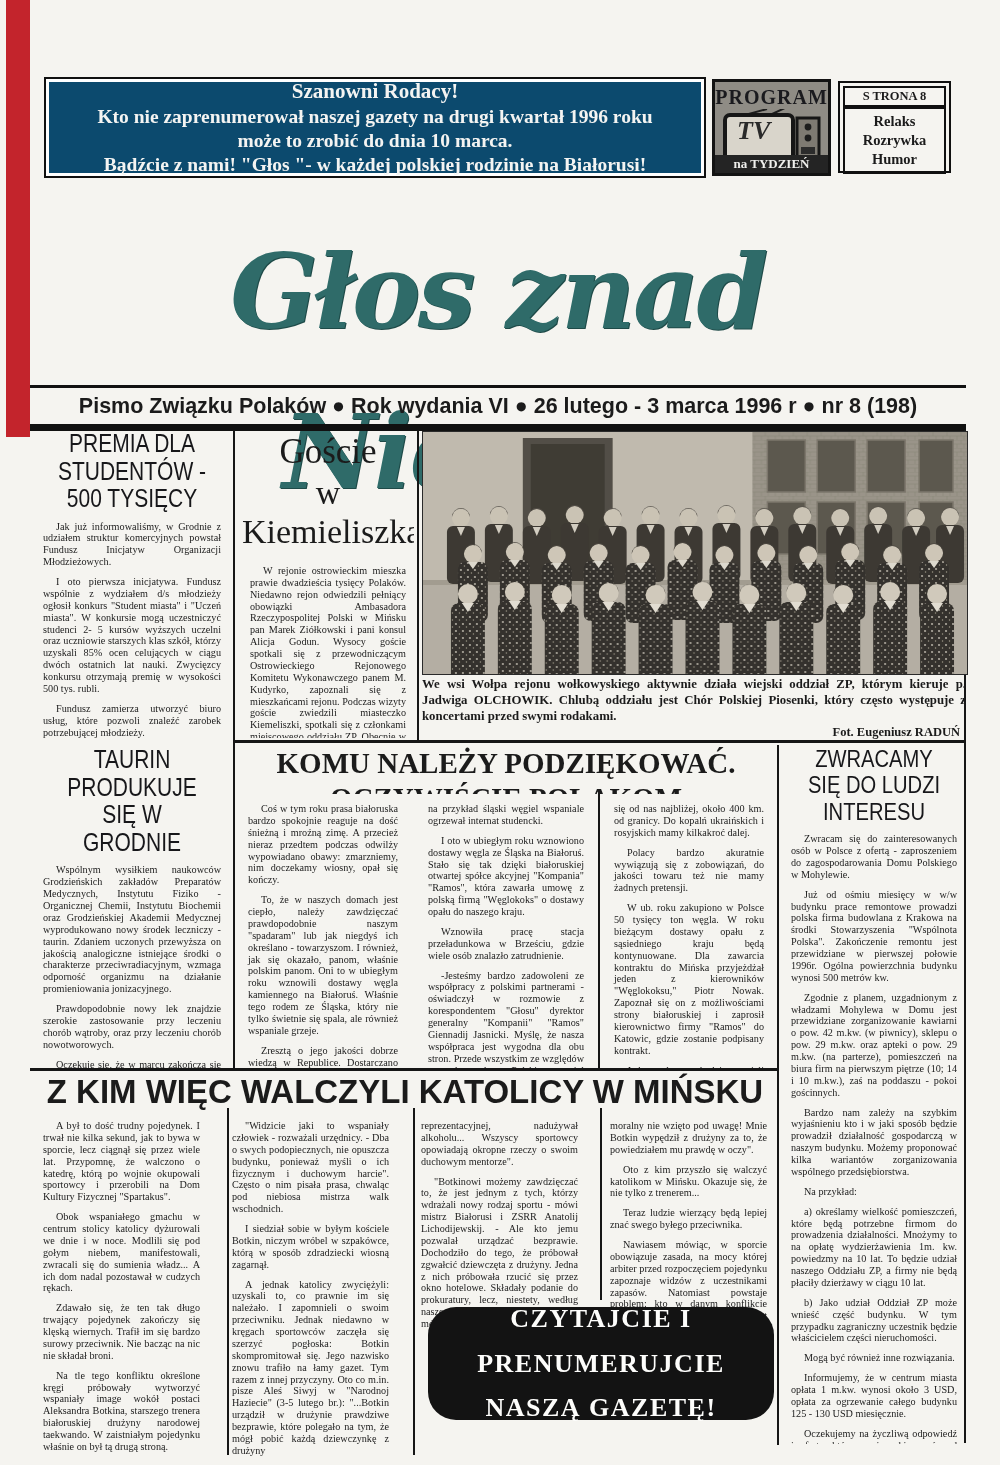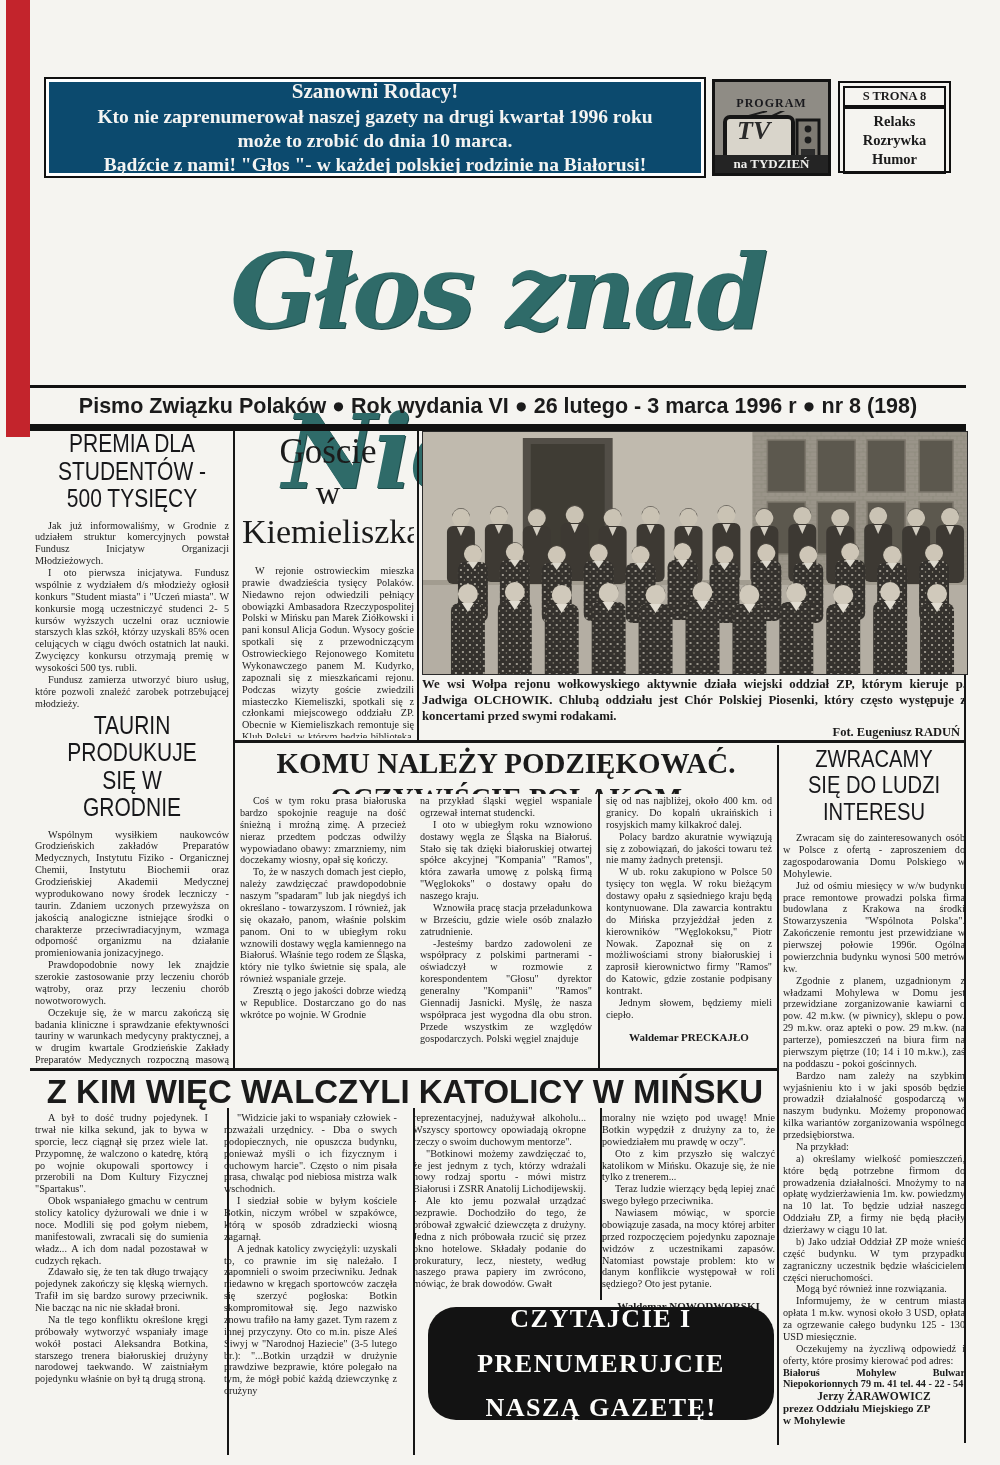--- a/index.html
+++ b/index.html
@@ -8,22 +8,22 @@
   
   .red-stripe{position:absolute;left:6px;top:0;width:24px;height:437px;background:#c3242c;}
   .banner{position:absolute;left:44px;top:77px;width:662px;height:101px;background:#fff;
           border:2px solid #101010;padding:3px;box-sizing:border-box;}
   .banner-inner{background:#0c4a6e;width:100%;height:100%;text-align:center;
                 display:flex;flex-direction:column;justify-content:center;gap:1px;}
   .banner-line{font-weight:700;color:#f4f4f2;font-size:19.5px;line-height:1.18;white-space:nowrap;}
   .banner-line.first{font-size:21px;}
   .tvbox{position:absolute;left:712px;top:79px;width:119px;height:97px;box-sizing:border-box;
          border:3px solid #131313;background:#8f8c85;overflow:hidden;}
-  .tvbox .tv-word-top{font-family:"Liberation Serif",serif;font-weight:700;font-size:12px;
-         letter-spacing:1px;text-align:center;color:#1a1a1e;margin-top:14px;}
+  .tvbox .tv-word-top{font-family:"Liberation Serif",serif;font-weight:700;font-size:20px;
+         letter-spacing:1px;text-align:center;color:#1a1a1e;margin-top:4px;}
   .tvbox .tv-screen-word{position:absolute;left:22px;top:34px;font-size:26px;font-style:italic;
          font-weight:700;color:#2a2a2a;font-family:"Liberation Serif",serif;}
   .tvbox .tv-word-bottom{position:absolute;left:0;bottom:0;width:100%;background:#242424;
          color:#efefec;font-weight:700;font-size:13px;text-align:center;padding:1px 0;}
   .p8box{position:absolute;left:838px;top:81px;width:113px;height:92px;box-sizing:border-box;
          border:2px solid #101010;background:#f5f4f0;padding:3px;}
   .p8head{border:2px solid #101010;text-align:center;font-weight:700;font-size:12.5px;padding:1px 0;}
   .p8body{border:2px solid #101010;margin-top:0;text-align:center;font-weight:700;
           font-size:14.5px;line-height:1.3;padding:3px 0;}
   .indexbar{position:absolute;left:30px;top:183px;width:936px;border-top:4px solid #111;
@@ -34,21 +34,21 @@
             font-size:103px;line-height:160px;color:#2f6b69;letter-spacing:-3px;
             text-shadow:1px 1px 0 #1e4a48;}
   .issuebar{position:absolute;left:30px;top:385px;width:936px;border-top:3px solid #111;
             border-bottom:7px solid #111;text-align:center;font-family:"Liberation Sans",sans-serif;
             font-weight:700;font-size:21.5px;padding:6px 0 5px;}
   
   .vrule{position:absolute;width:2px;background:#161616;}
   .hrule{position:absolute;height:3px;background:#161616;}
   
   .body-text{font-size:10.2px;line-height:1.165;text-align:justify;}
-  .body-text .para{margin:0;text-indent:13px;}
+  .body-text .para{margin:8px;text-indent:13px;}
   .cont .para:first-child{text-indent:0;}
   .sig{font-weight:700;font-size:11px;text-align:right;padding-right:5px;margin-top:10px;}
   .sig.center{text-align:center;padding-right:0;}
   .light-head{font-family:"Liberation Sans",sans-serif;font-weight:400;font-size:25px;
               line-height:1.1;text-align:center;transform:scaleX(0.84);transform-origin:50% 0;
               margin:2px 0 7px;color:#17171a;}
   .serif-head1{font-size:35px;text-align:center;font-weight:400;margin:2px;line-height:1.05;font-family:Liberation Serif, serif;}
   .serif-head2{font-size:34px;text-align:center;font-weight:400;margin:0 0 14px;line-height:1.15;}
   .komu-head{font-weight:700;font-size:29px;line-height:1.2;text-align:center;margin:0 0 6px;}
   .zkim-head{position:absolute;left:35px;top:1072px;width:740px;font-family:"Liberation Sans",sans-serif;

